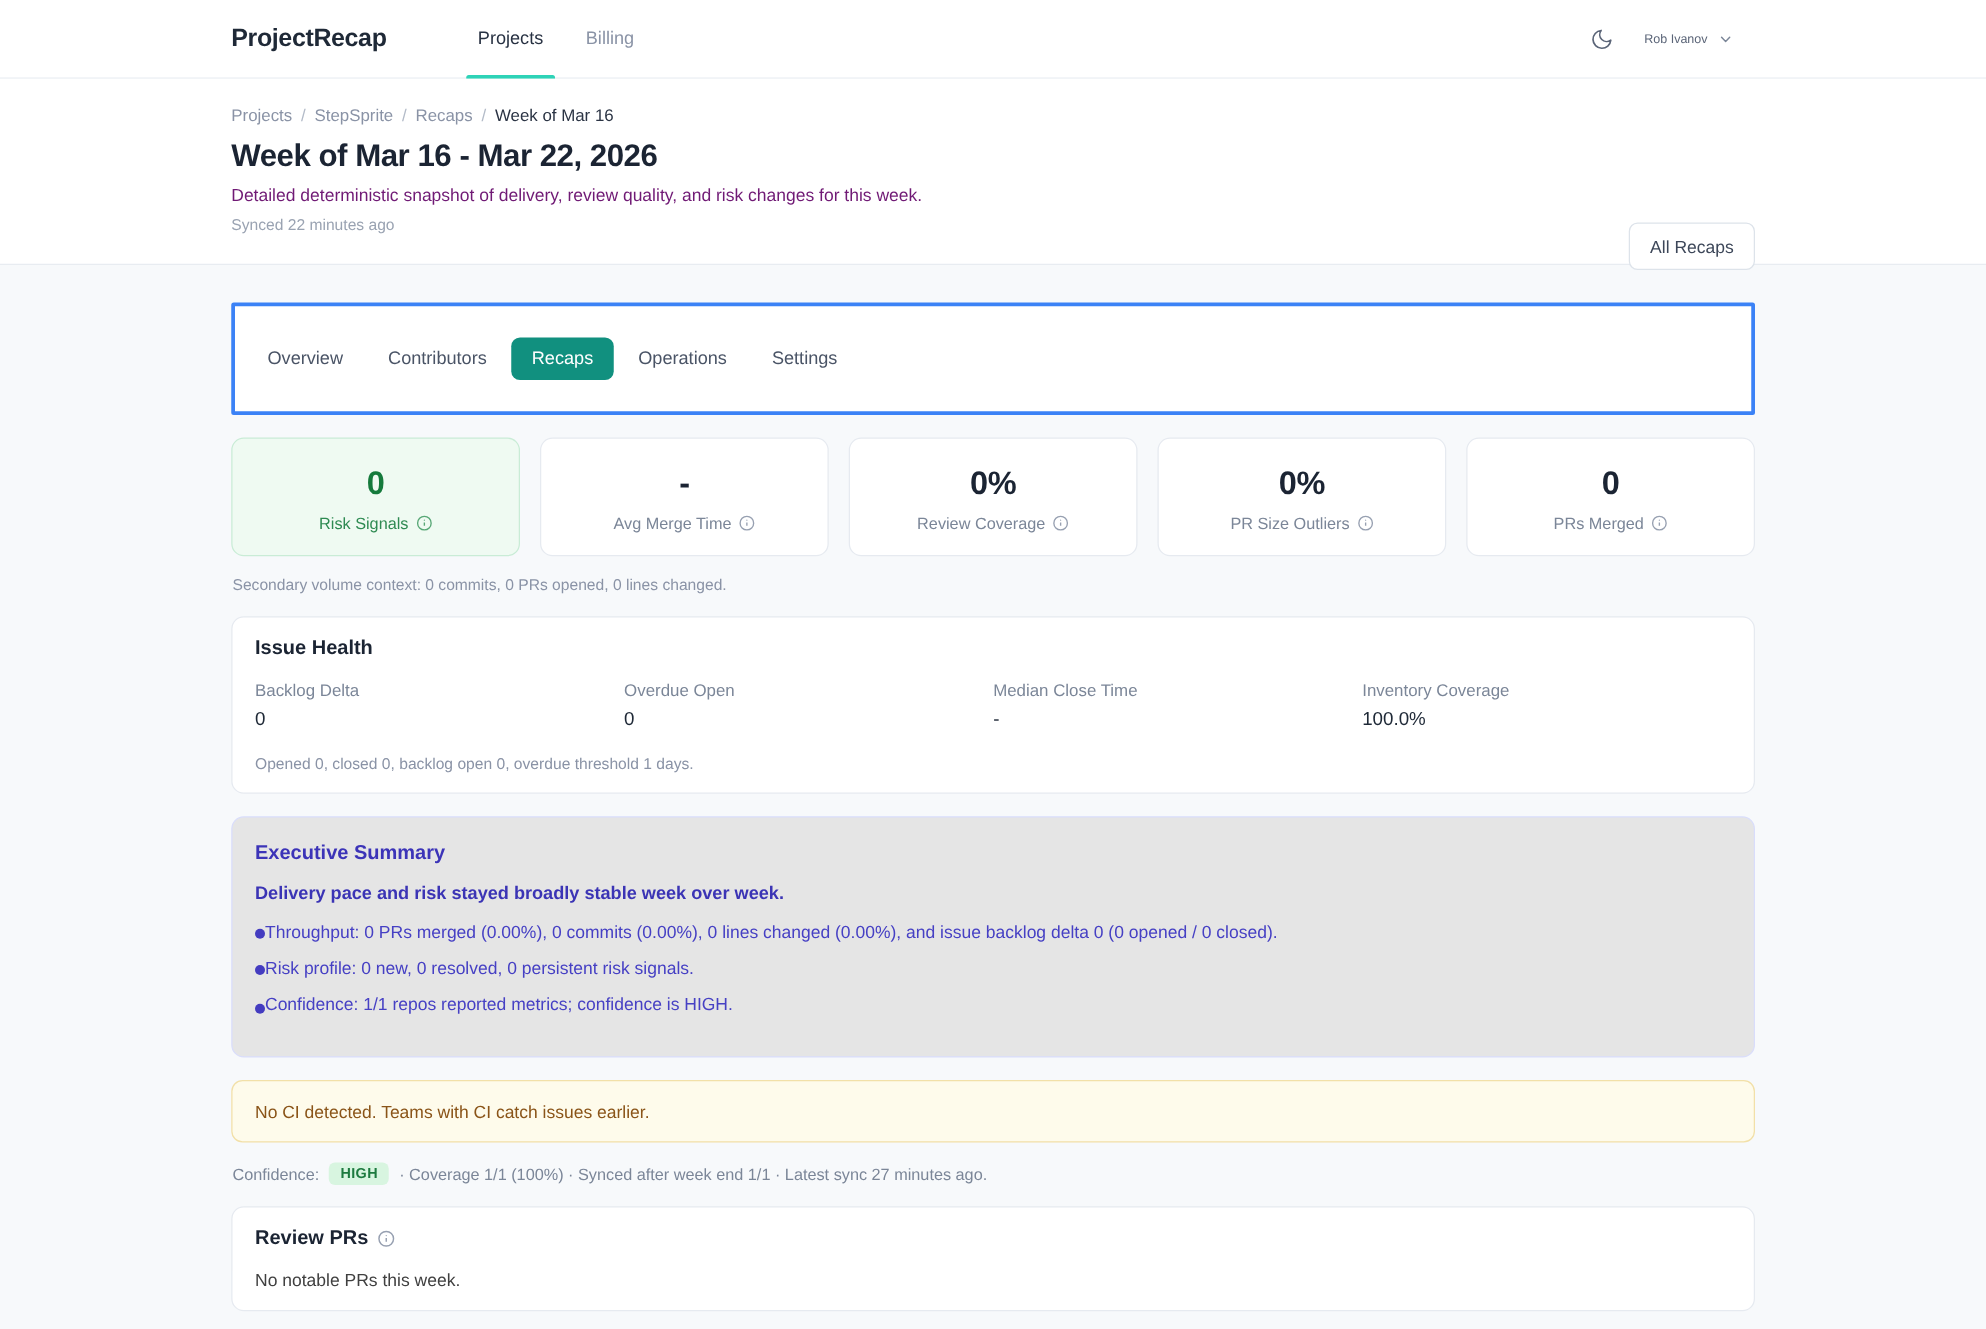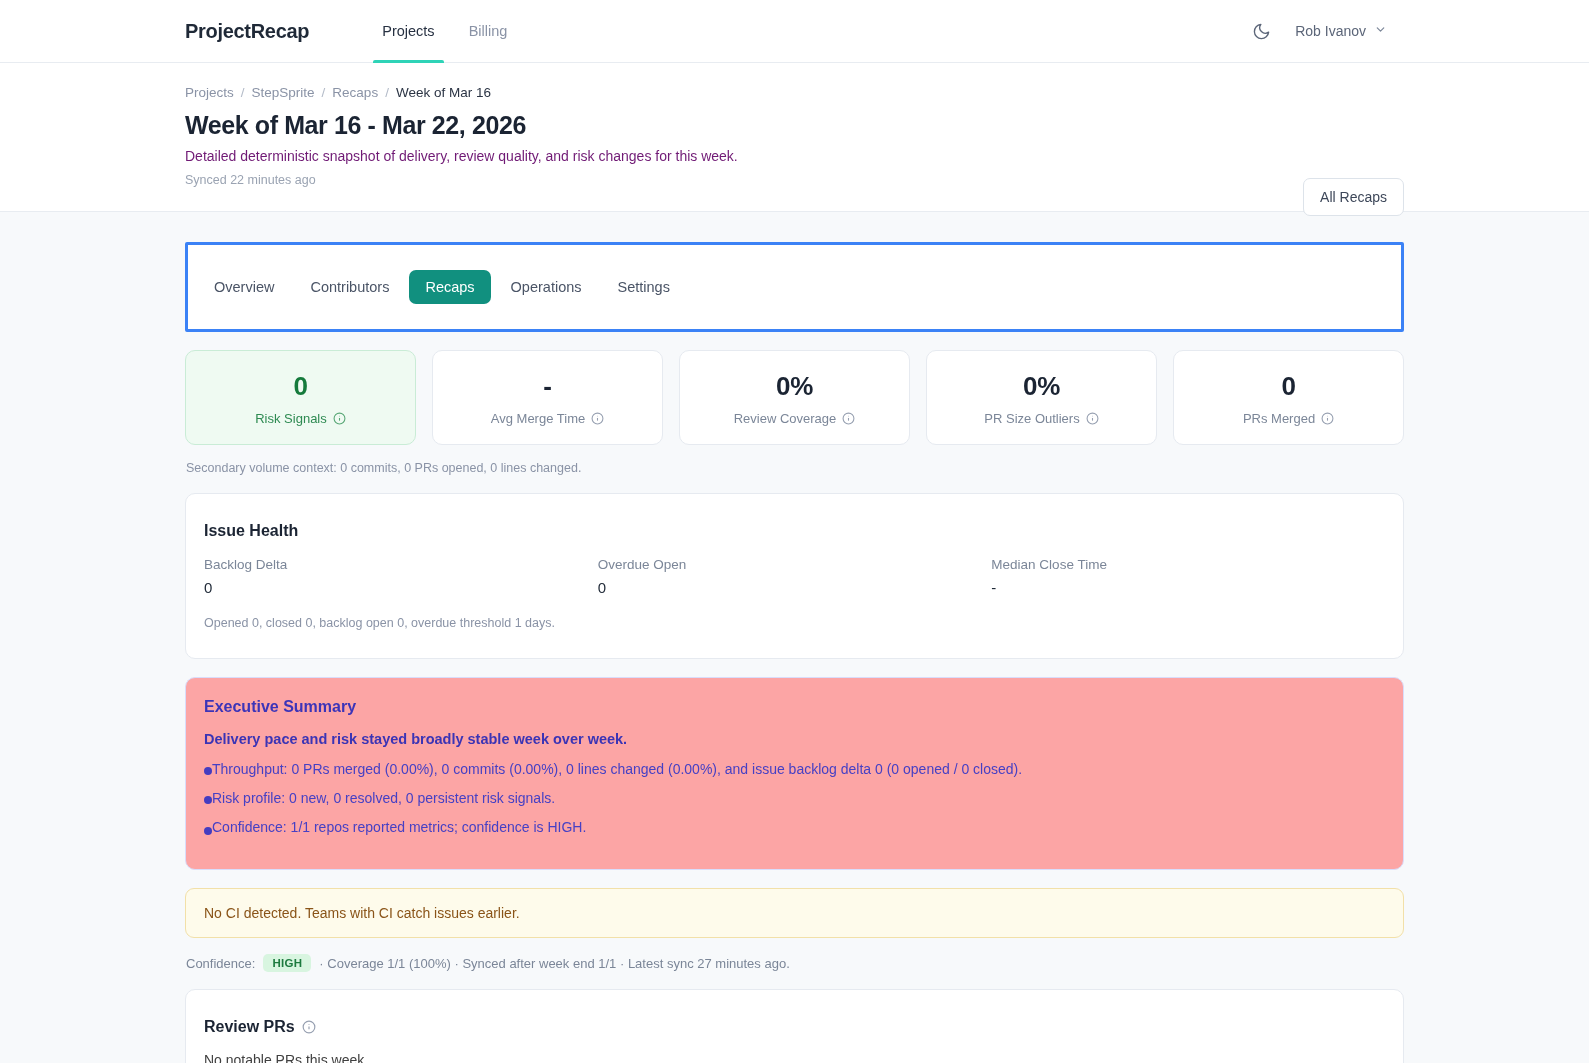--- a/index.html
+++ b/index.html
@@ -43,21 +43,21 @@
     position: absolute; left: 8px; right: 8px; bottom: 0;
     height: 3px; background: #2ed3b7; border-radius: 2px 2px 0 0;
   }
   .topbar-right {
     margin-left: auto;
     display: flex; align-items: center;
     gap: 22px;
     padding-right: 202px;
   }
   .icon-btn { width: 24px; height: 24px; display: flex; align-items: center; justify-content: center; cursor: pointer; }
-  .user-menu { display: flex; align-items: flex-start; gap: 8px; font-size: 14px; color: #5b6578; cursor: pointer; }
+  .user-menu { display: flex; align-items: center; gap: 8px; font-size: 10px; color: #5b6578; cursor: pointer; }
 
   
   .page-header {
     background: #ffffff;
     border-bottom: 1px solid #e8ecf1;
     padding: 22px 185px 24px 185px;
     position: relative;
   }
   .breadcrumb { font-size: 13.5px; color: #8a93a6; display: flex; gap: 7px; align-items: center; }
   .breadcrumb .crumb { cursor: pointer; }
@@ -116,33 +116,33 @@
     display: flex; align-items: center; justify-content: center; gap: 6px;
   }
   .kpi-card.accent-green .kpi-label { color: #2e8a52; }
 
   .volume-note { font-size: 12.5px; color: #8a93a6; margin: 16px 0 18px 1px; }
 
   .card {
     background: #fff;
     border: 1px solid #e6eaf0;
     border-radius: 10px;
-    padding: 28px 18px;
+    padding: 16px 18px;
     margin-bottom: 18px;
   }
   .card-title { font-size: 16px; font-weight: 700; color: #1b2433; display: flex; align-items: center; gap: 7px; }
 
   .issue-grid { display: flex; margin-top: 17px; }
   .issue-cell { flex: 1; }
   .issue-label { font-size: 13.5px; color: #7b8698; }
   .issue-value { font-size: 15px; color: #1f2937; margin-top: 7px; }
   .issue-note { font-size: 12.5px; color: #8a93a6; margin-top: 20px; }
 
   .summary-card {
-    background: #fca5a5;
+    background: #e5e5e5;
     border: 1px solid #d9ddfb;
     border-radius: 10px;
     padding: 20px 18px 22px 18px;
     margin-bottom: 18px;
   }
   .summary-title { font-size: 16px; font-weight: 700; color: #3c34b8; }
   .summary-head { font-size: 14.5px; font-weight: 700; color: #3b34b5; margin-top: 15px; }
   .summary-list { list-style: none; margin-top: 14px; }
   .summary-list li {
     font-size: 14px; color: #4640c4;
@@ -320,20 +320,24 @@
         <div class="issue-label">Backlog Delta</div>
         <div class="issue-value">0</div>
       </div>
       <div class="issue-cell">
         <div class="issue-label">Overdue Open</div>
         <div class="issue-value">0</div>
       </div>
       <div class="issue-cell">
         <div class="issue-label">Median Close Time</div>
         <div class="issue-value">-</div>
+      </div>
+      <div class="issue-cell">
+        <div class="issue-label">Inventory Coverage</div>
+        <div class="issue-value">100.0%</div>
       </div>
     </div>
     <div class="issue-note">Opened 0, closed 0, backlog open 0, overdue threshold 1 days.</div>
   </div>
 
   <div class="summary-card">
     <div class="summary-title">Executive Summary</div>
     <div class="summary-head">Delivery pace and risk stayed broadly stable week over week.</div>
     <ul class="summary-list">
       <li>

